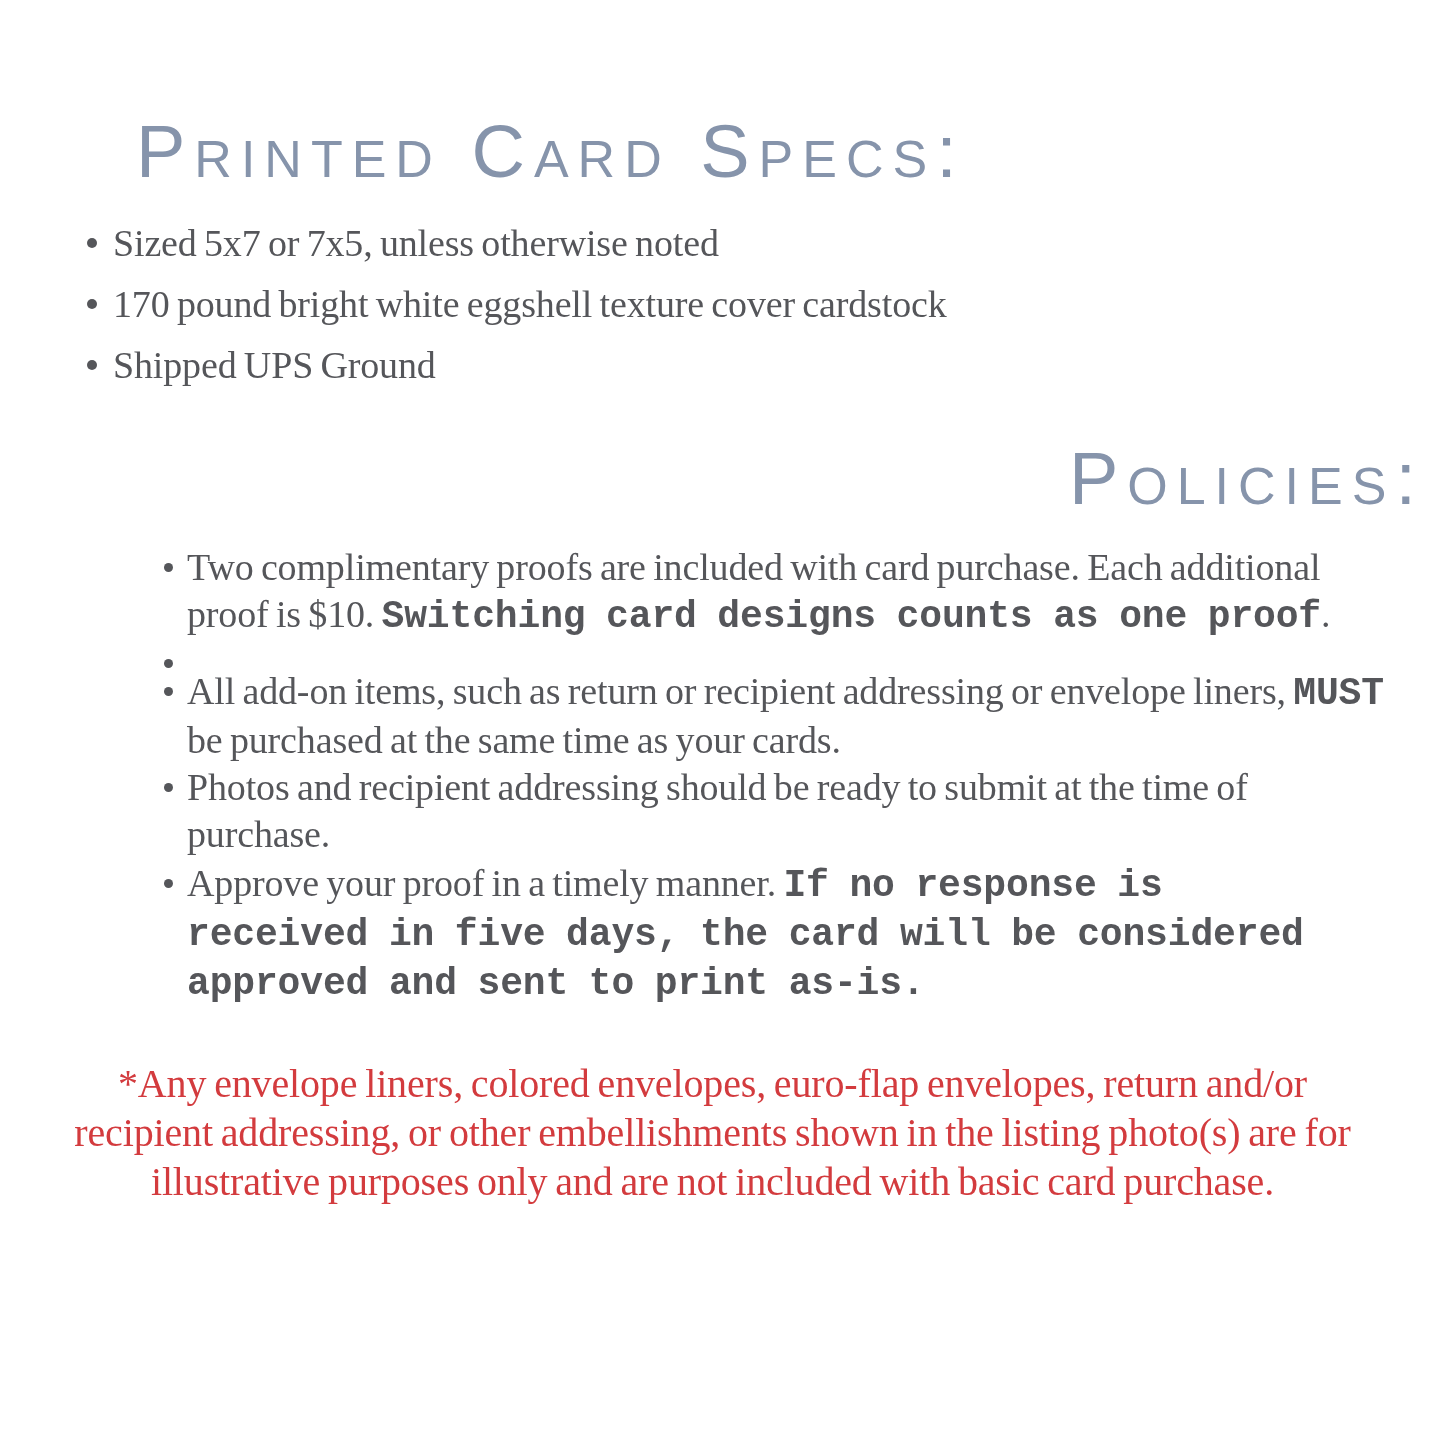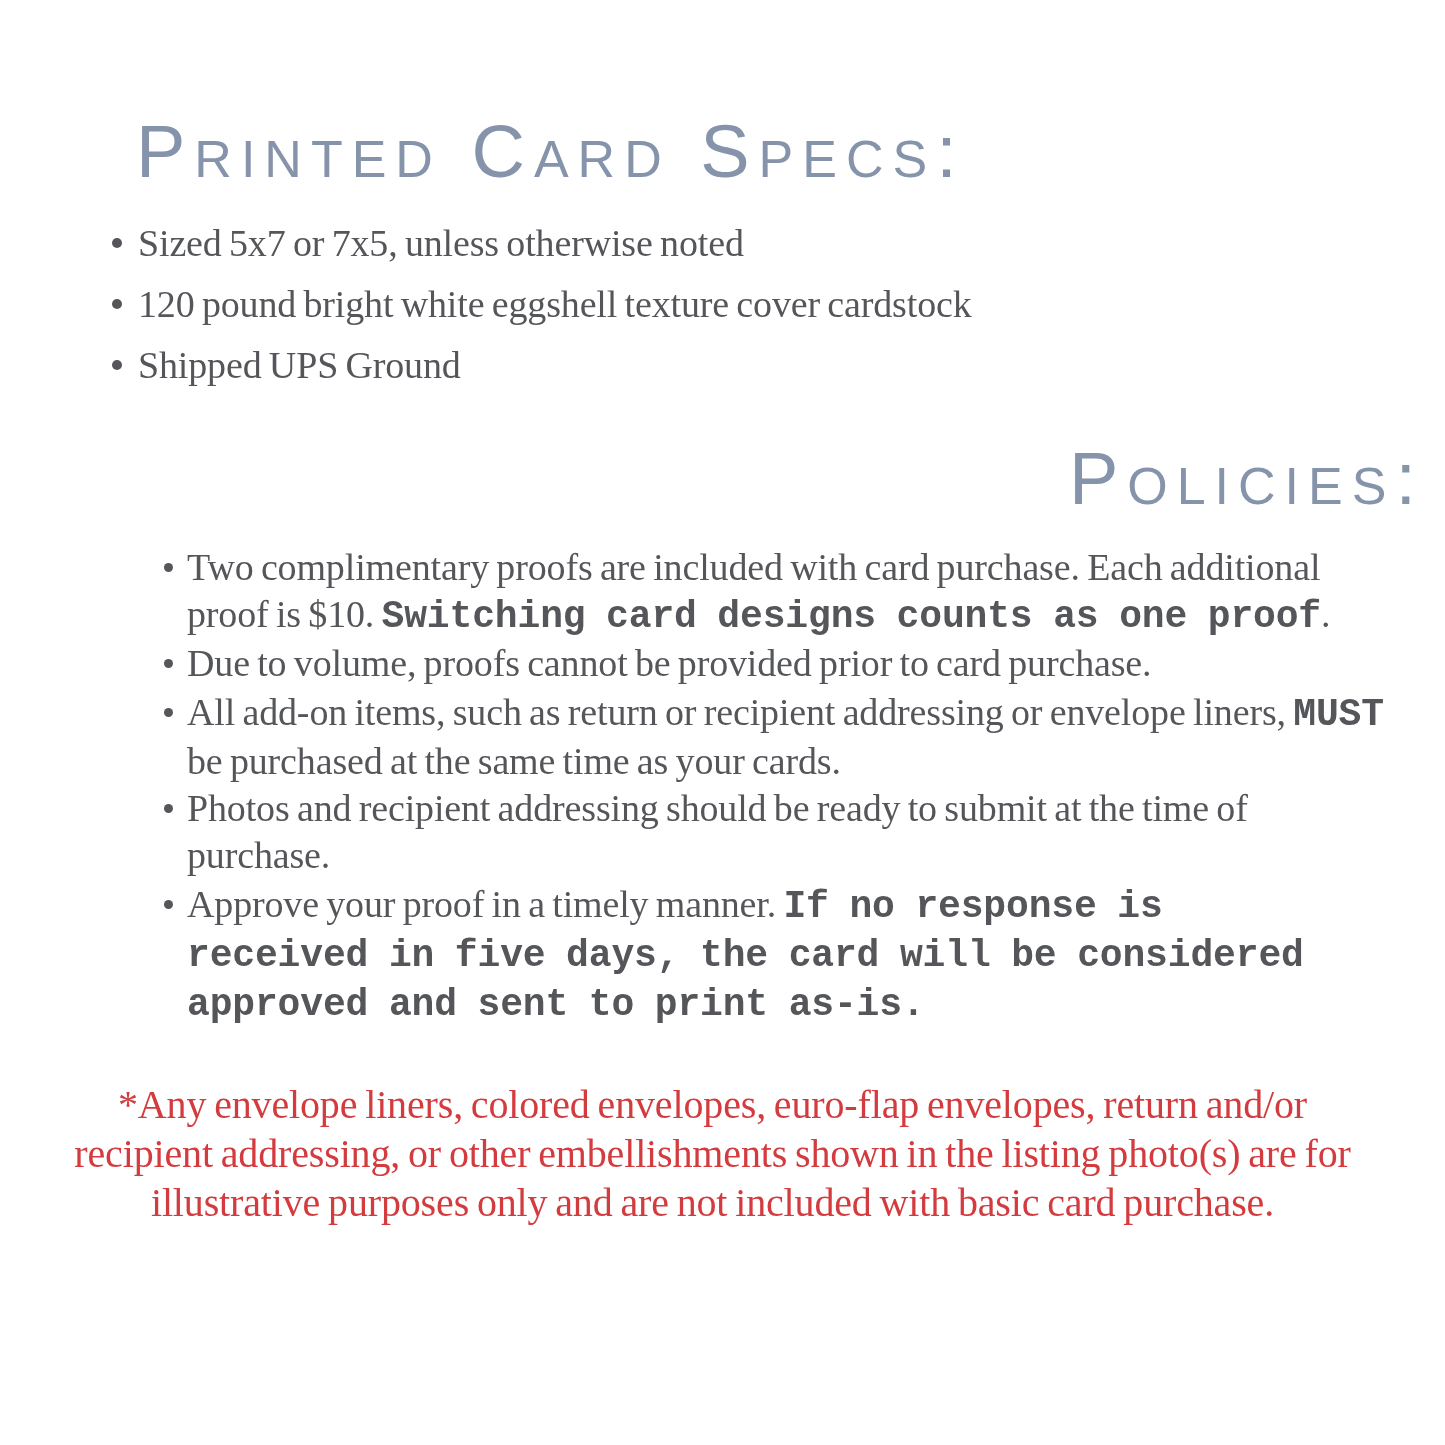--- a/index.html
+++ b/index.html
@@ -39,21 +39,21 @@
   ul.info-list li {
     display: flex;
     align-items: flex-start;
   }
   .bullet {
     flex: 0 0 auto;
     border-radius: 50%;
     background: #55565a;
   }
   
-  ul.specs-list { margin-top: 24px; padding-left: 112px; }
+  ul.specs-list { margin-top: 24px; padding-left: 87px; }
   ul.specs-list li {
     font-size: 38px;
     line-height: 61px;
     letter-spacing: -0.15px;
     word-spacing: -2px;
   }
   ul.specs-list .bullet {
     width: 10px; height: 10px;
     margin: 25px 16px 0 0;
   }
@@ -93,38 +93,37 @@
 
   <h1 class="section-heading">Printed Card Specs:</h1>
 
   <ul class="info-list specs-list">
     <li>
       <span class="bullet"></span>
       <span class="spec-text">Sized 5x7 or 7x5, unless otherwise noted</span>
     </li>
     <li>
       <span class="bullet"></span>
-      <span class="spec-text">120 pound bright white eggshell texture cover cardstock</span>
+      <span class="spec-text">170 pound bright white eggshell texture cover cardstock</span>
     </li>
     <li>
       <span class="bullet"></span>
       <span class="spec-text">Shipped UPS Ground</span>
     </li>
   </ul>
 
   <h2 class="section-heading">Policies:</h2>
 
   <ul class="info-list policies-list">
     <li>
       <span class="bullet"></span>
       <span class="policy-text"><span>Two complimentary proofs are included with card purchase. Each additional proof is $10. </span><b>Switching card designs counts as one proof</b><span>.</span></span>
     </li>
     <li>
       <span class="bullet"></span>
-      <span class="policy-text"><span>Due to volume, proofs cannot be provided prior to card purchase.</span><b></b><span></span></span>
     </li>
     <li>
       <span class="bullet"></span>
       <span class="policy-text"><span>All add-on items, such as return or recipient addressing or envelope liners, </span><b>MUST</b><span> be purchased at the same time as your cards.</span></span>
     </li>
     <li class="narrow-4">
       <span class="bullet"></span>
       <span class="policy-text"><span>Photos and recipient addressing should be ready to submit at the time of purchase.</span><b></b><span></span></span>
     </li>
     <li class="narrow-5">

